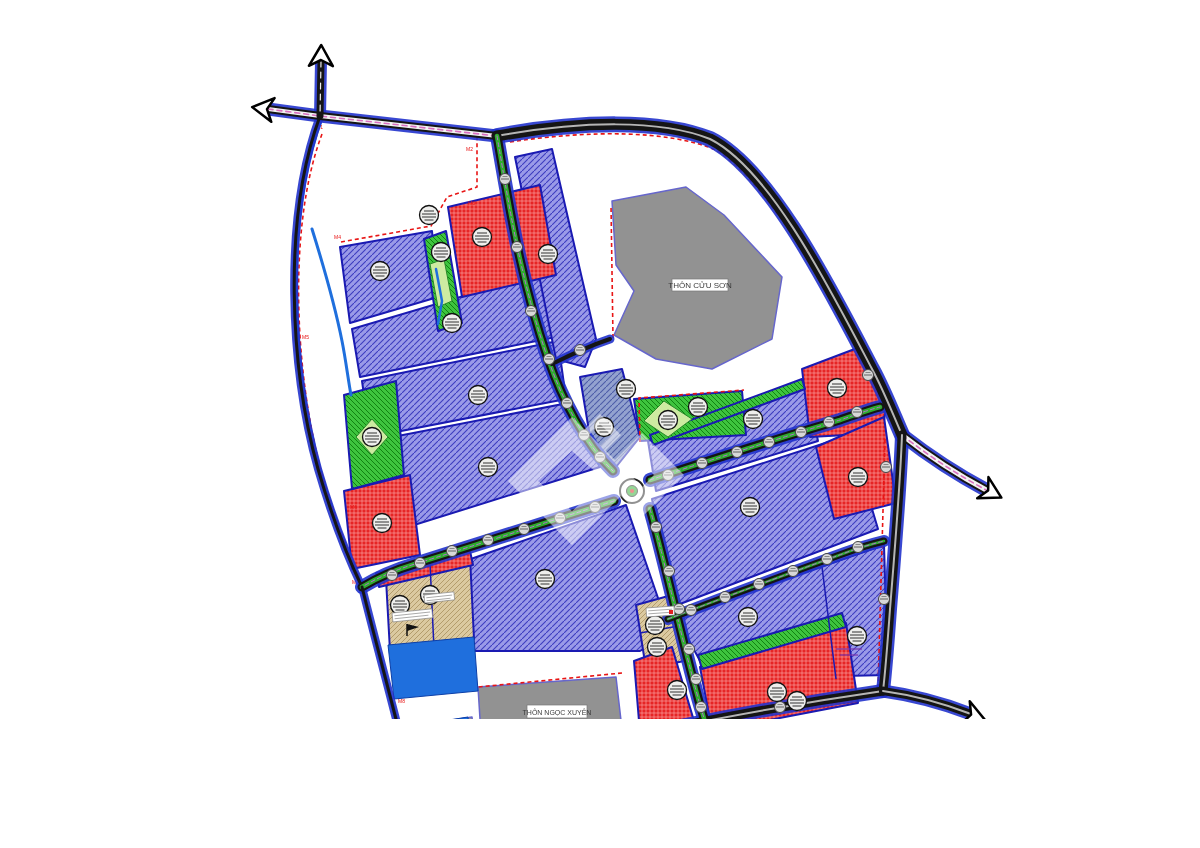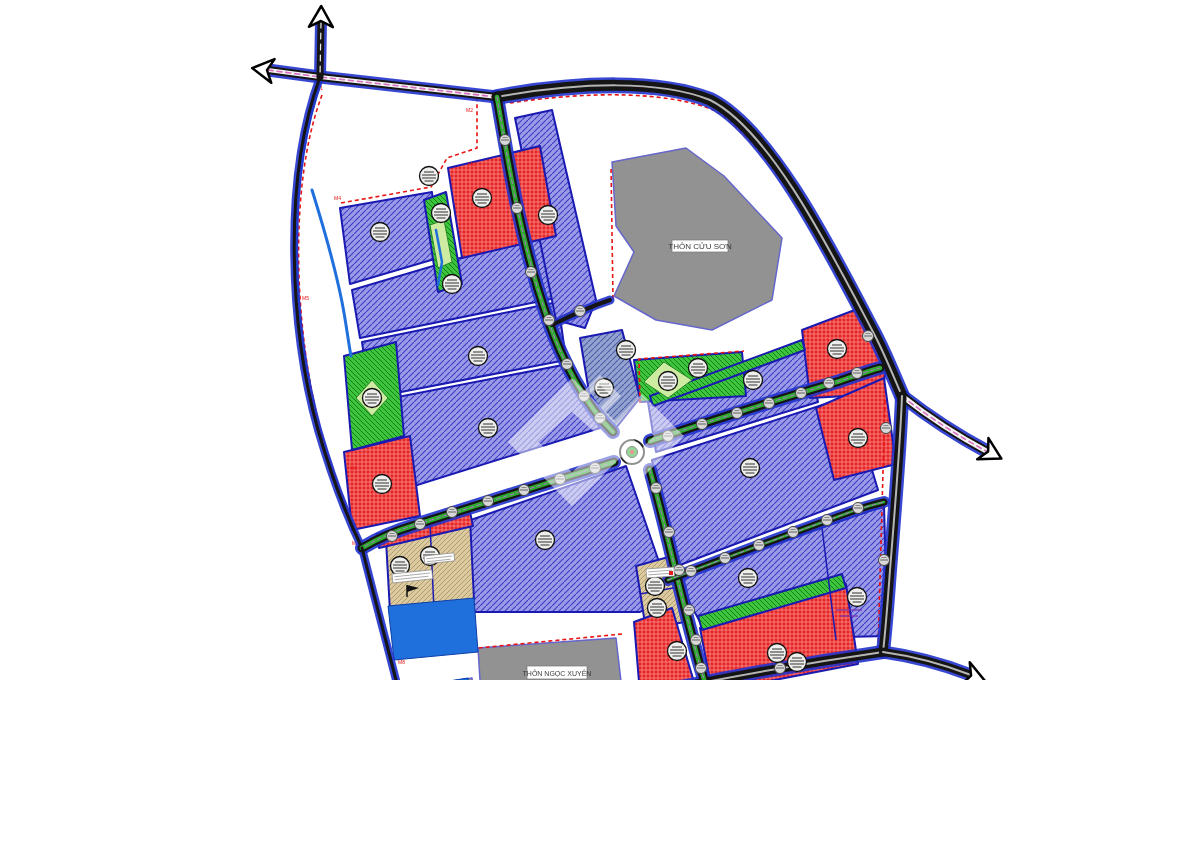--- a/index.html
+++ b/index.html
@@ -1,17 +1,17 @@
 <!DOCTYPE html>
 <html><head>
 <meta charset="utf-8">
 <style>
   html,body{margin:0;padding:0;background:#fff;}
   #viewport{width:1200px;height:680px;background:#fff;position:relative;overflow:hidden;
-    font-family:"Liberation Sans",sans-serif;}
+    font-family:"Liberation Sans",sans-serif;margin-top:39px;}
   svg{display:block;}
 </style>
 </head>
 <body>
 
 <div id="viewport">
   <svg id="map" width="1200" height="848" viewBox="0 0 1200 848" xmlns="http://www.w3.org/2000/svg">
       <defs>
         <pattern id="patPurple" width="6" height="6" patternUnits="userSpaceOnUse">
           <rect width="6" height="6" fill="#9a9ae8"></rect>

